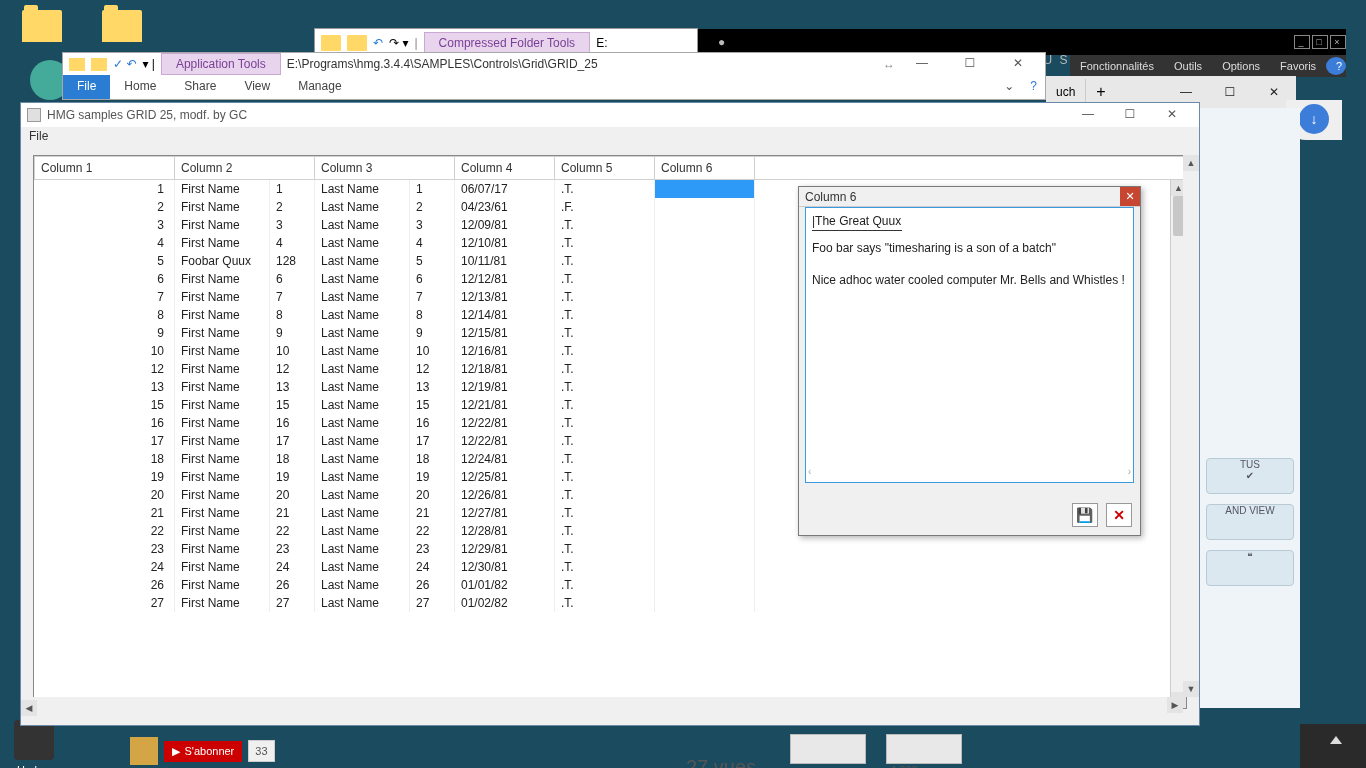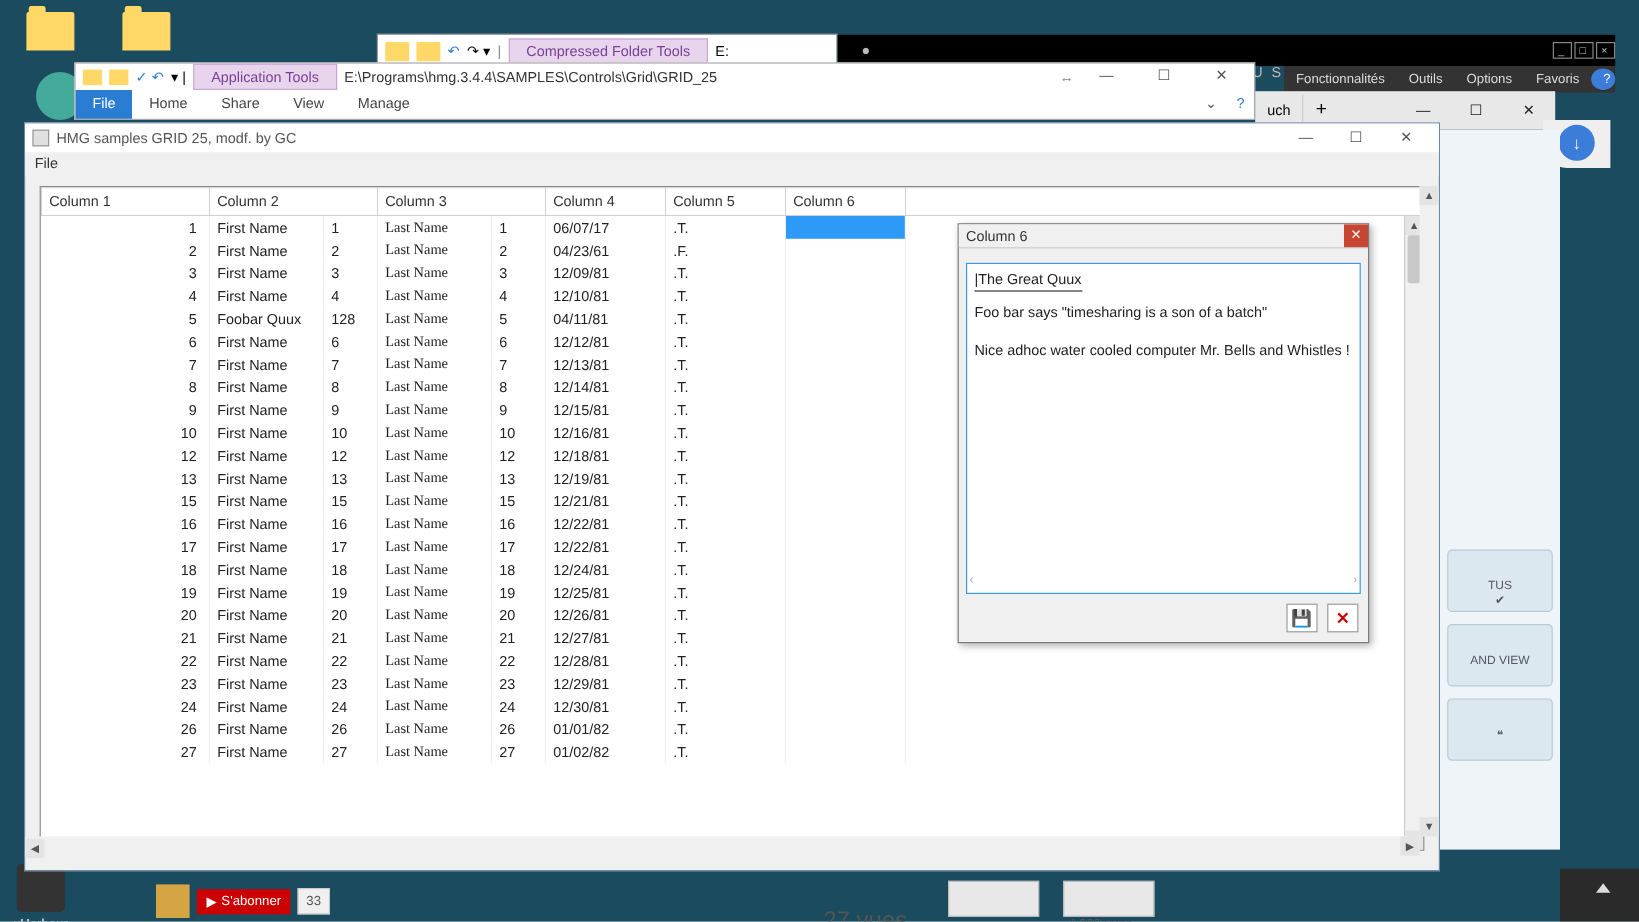--- a/index.html
+++ b/index.html
@@ -50,56 +50,56 @@
 .hmg-menu { height:20px; font-size:12px; padding:2px 8px; color:#333; background:#f0f0f0; }
 
 .grid-wrap { position:absolute; top:52px; left:12px; right:12px; bottom:16px; background:#fff; border:1px solid #888; overflow:hidden; }
 .grid-table { width:100%; border-collapse:collapse; font-size:12px; }
 .grid-table th { background:#fff; border:1px solid #d0d0d0; padding:4px 6px; text-align:left; font-weight:normal; color:#333; height:22px; position:relative; }
 .grid-table td { border-right:1px solid #eee; padding:2px 6px; height:18px; color:#222; }
 .grid-table tr.sel td { background:#fff; }
 .grid-table tr.sel td.memo { background:#2e9af7; color:#fff; }
 .col1 { width:140px; text-align:right;margin-left:24px; }
 .col2a { width:95px; } .col2b { width:45px; text-align:left; }
-.col3a { width:95px;font-family:Liberation Serif, serif; } .col3b { width:45px; text-align:left; }
+.col3a { width:95px; } .col3b { width:45px; text-align:left; }
 .col4 { width:100px; }
 .col5 { width:100px; }
 .col6 { width:100px; }
 .spacer { width:auto; }
 .vscroll { position:absolute; top:24px; right:0; bottom:0; width:16px; background:#f0f0f0; border-left:1px solid #ccc; }
 .vscroll .arrow { height:16px; background:#e4e4e4; text-align:center; font-size:9px; line-height:16px; color:#555; }
 .vscroll .thumb { position:absolute; top:16px; left:2px; right:2px; height:40px; background:#c8c8c8; border-radius:2px; }
 
 .outer-vscroll { position:absolute; top:52px; right:0; bottom:28px; width:16px; background:#f0f0f0; }
 .outer-vscroll .arrow { height:16px; background:#e4e4e4; text-align:center; font-size:9px; line-height:16px; color:#555; }
 .outer-hscroll { position:absolute; left:0; right:16px; bottom:12px; height:16px; background:#f0f0f0; }
 .outer-hscroll .arrow { width:16px; height:16px; background:#e4e4e4; text-align:center; font-size:9px; line-height:16px; color:#555; display:inline-block; }
 .outer-hscroll .arrow.r { float:right; }
 
 
 .memo-popup { position:absolute; top:186px; left:798px; width:343px; height:350px; background:#f0f0f0; border:1px solid #7a7a7a; box-shadow:2px 2px 6px rgba(0,0,0,0.3); }
 .memo-popup .hdr { height:20px; background:#f0f0f0; display:flex; align-items:center; font-size:12px; padding:0 0 0 6px; border-bottom:1px solid #ccc; }
 .memo-popup .hdr .t { flex:1; color:#333; }
 .memo-popup .hdr .x { width:20px; height:19px; background:#c74632; color:#fff; text-align:center; line-height:18px; font-size:11px; }
-.memo-popup .body { position:absolute; top:32px; left:6px; right:6px; height:276px; background:#fff; border:1px solid #3a9ae0; padding:6px; font-size:12px; color:#222; overflow:hidden; }
+.memo-popup .body { position:absolute; top:20px; left:6px; right:6px; height:276px; background:#fff; border:1px solid #3a9ae0; padding:6px; font-size:12px; color:#222; overflow:hidden; }
 .memo-popup .body .line { margin-bottom:2px; }
 .memo-popup .body .hr { border-bottom:1px solid #333; width:90px; margin:2px 0 10px; }
 .memo-popup .hscroll { position:absolute; bottom:2px; left:2px; right:2px; height:14px; display:flex; justify-content:space-between; color:#aaa; font-size:10px; }
 .memo-popup .btns { position:absolute; bottom:8px; right:8px; display:flex; gap:8px; }
 .memo-popup .btn { width:26px; height:24px; background:#fff; border:1px solid #999; text-align:center; line-height:22px; font-size:14px; }
 .memo-popup .btn.cancel { color:#c00; font-weight:bold; }
 
 
 .yt-bar { position:absolute; top:738px; left:130px; height:26px; display:flex; align-items:center; gap:6px; }
 .yt-bar .av { width:28px; height:28px; background:#d4a544; }
 .yt-bar .sub { background:#cc0000; color:#fff; font-size:11px; padding:4px 8px; display:flex; align-items:center; gap:4px; }
 .yt-bar .ct { background:#f0f0f0; color:#555; font-size:11px; padding:4px 6px; border:1px solid #ccc; }
 .vues { position:absolute; top:756px; left:686px; font-size:20px; color:#555; }
 .right-panel { position:absolute; top:108px; left:1200px; width:100px; height:600px; background:#eef4f7; }
-.right-panel .blk { margin:10px 6px; height:52px; background:#dbe8f0; border:1px solid #b8cad6; border-radius:4px; font-size:10px; color:#556; text-align:center; padding-top:24px; }
+.right-panel .blk { margin:10px 6px; height:36px; background:#dbe8f0; border:1px solid #b8cad6; border-radius:4px; font-size:10px; color:#556; text-align:center; padding-top:0; }
 
 .dark-right { position:absolute; top:724px; left:1300px; width:66px; height:44px; background:#2a2a2a; }
 .dark-right .tri { position:absolute; top:12px; left:30px; width:0; height:0; border-left:6px solid transparent; border-right:6px solid transparent; border-bottom:8px solid #ddd; }
 .thumbs { position:absolute; top:734px; left:790px; display:flex; gap:20px; }
 .thumbs .th { width:76px; height:30px; background:#e8e8e8; border:1px solid #bbb; }
 .thumbs .lbl { font-size:11px; color:#555; margin-left:4px; }
 </style>
 </head>
 <body>
 
@@ -258,21 +258,21 @@
             <td class="col5">.T.</td>
             <td class="col6 "><memo></memo></td>
             <td class="spacer"></td>
           </tr>
           <tr>
             <td class="col1" style="text-align:right;padding-right:10px">5</td>
             <td class="col2a">Foobar Quux</td>
             <td class="col2b">128</td>
             <td class="col3a">Last Name</td>
             <td class="col3b">5</td>
-            <td class="col4">04/11/81</td>
+            <td class="col4">10/11/81</td>
             <td class="col5">.T.</td>
             <td class="col6 "><memo></memo></td>
             <td class="spacer"></td>
           </tr>
           <tr>
             <td class="col1" style="text-align:right;padding-right:10px">6</td>
             <td class="col2a">First Name</td>
             <td class="col2b">6</td>
             <td class="col3a">Last Name</td>
             <td class="col3b">6</td>

